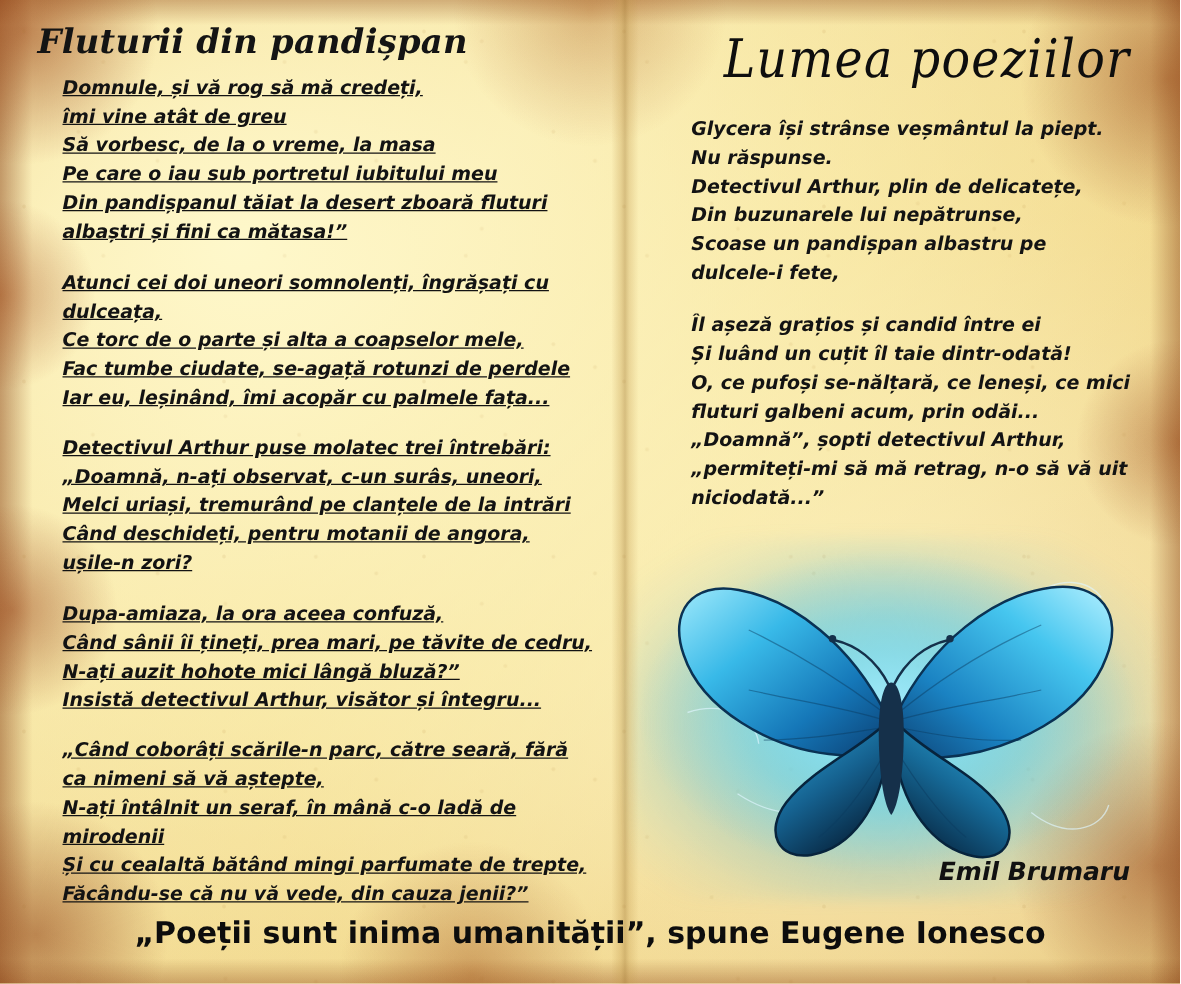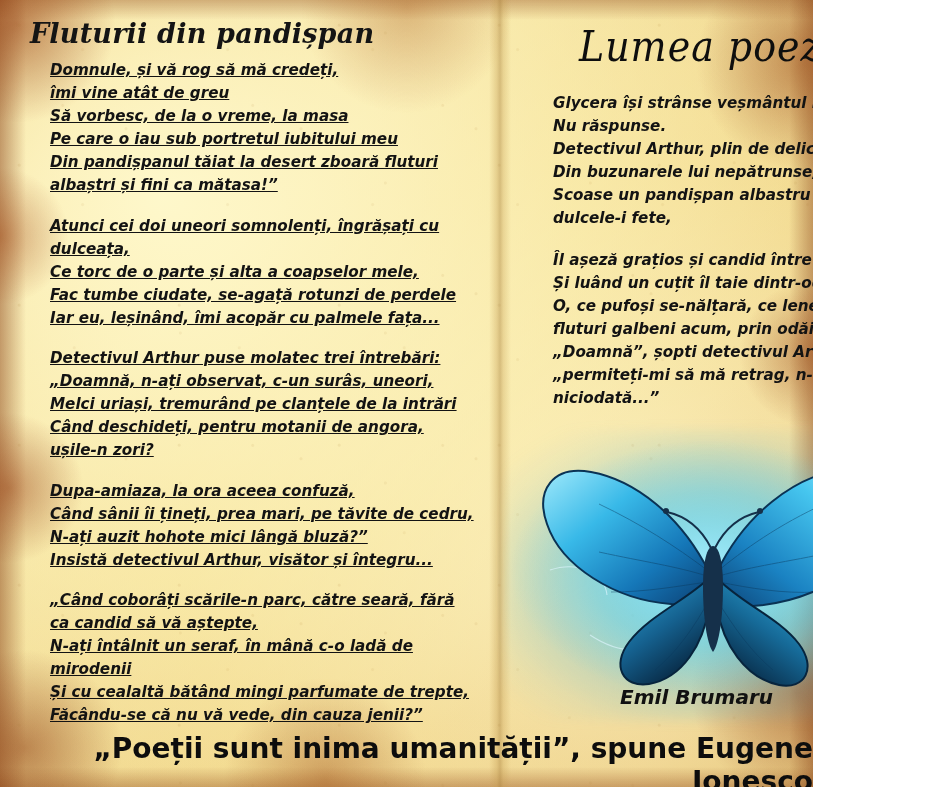--- a/index.html
+++ b/index.html
@@ -2,29 +2,28 @@
 <html><head>
 <meta charset="utf-8">
 <style>
   html, body {
     margin: 0;
     padding: 0;
     background: #ffffff;
   }
   #page {
     position: relative;
-    width: 796px;
+    width: 944px;
     height: 787px;
     overflow: hidden;
     background:
       radial-gradient(ellipse at 20% 25%, rgba(255,249,205,0.95) 0%, rgba(250,236,170,0.5) 45%, rgba(237,203,120,0.25) 70%, rgba(215,170,80,0.15) 100%),
       radial-gradient(ellipse at 78% 70%, rgba(255,250,215,0.85) 0%, rgba(246,226,155,0.4) 50%, rgba(210,165,75,0.2) 100%),
       linear-gradient(135deg, #e9c06a 0%, #f5dd95 12%, #fbf0bd 30%, #f7e7a8 50%, #f3dd96 68%, #e8c171 88%, #d8a94f 100%);
     font-family: "DejaVu Sans", sans-serif;
-    padding-left: 17px;
   }
   
   #page::before {
     content: "";
     position: absolute;
     inset: 0;
     pointer-events: none;
     background:
       radial-gradient(circle at 2% 3%, rgba(150,60,20,0.55) 0%, rgba(150,60,20,0.0) 9%),
       radial-gradient(circle at 0% 30%, rgba(160,70,25,0.45) 0%, rgba(160,70,25,0.0) 7%),
@@ -143,24 +142,24 @@
     color: #111;
     z-index: 6;
   }
 
   
   .footer-quote {
     position: absolute;
     left: 0;
     right: 0;
     top: 732px;
-    text-align: right;
-    font-family: "DejaVu Sans", sans-serif;
-    font-weight: bold;
-    font-size: 28px;
+    text-align: center;
+    font-family: "DejaVu Sans", sans-serif;
+    font-weight: bold;
+    font-size: 24px;
     color: #0d0d0d;
     z-index: 6;
   }
 
   
   .butterfly-wrap {
     position: absolute;
     left: 495px;
     top: 420px;
     width: 440px;
@@ -206,21 +205,21 @@
     <div class="stanza" style="white-space: pre-line;">Detectivul Arthur puse molatec trei întrebări:
 „Doamnă, n-ați observat, c-un surâs, uneori,
 Melci uriași, tremurând pe clanțele de la intrări
 Când deschideți, pentru motanii de angora,
 ușile-n zori?</div>
     <div class="stanza" style="white-space: pre-line;">Dupa-amiaza, la ora aceea confuză,
 Când sânii îi țineți, prea mari, pe tăvite de cedru,
 N-ați auzit hohote mici lângă bluză?”
 Insistă detectivul Arthur, visător și întegru...</div>
     <div class="stanza" style="white-space: pre-line;">„Când coborâți scările-n parc, către seară, fără
-ca candid să vă aștepte,
+ca nimeni să vă aștepte,
 N-ați întâlnit un seraf, în mână c-o ladă de
 mirodenii
 Și cu cealaltă bătând mingi parfumate de trepte,
 Făcându-se că nu vă vede, din cauza jenii?”</div>
   </div>
 
   <div class="col right">
     <div class="right-title">Lumea poeziilor</div>
     <div class="r-stanza" style="white-space: pre-line;">Glycera își strânse veșmântul la piept.
 Nu răspunse.

